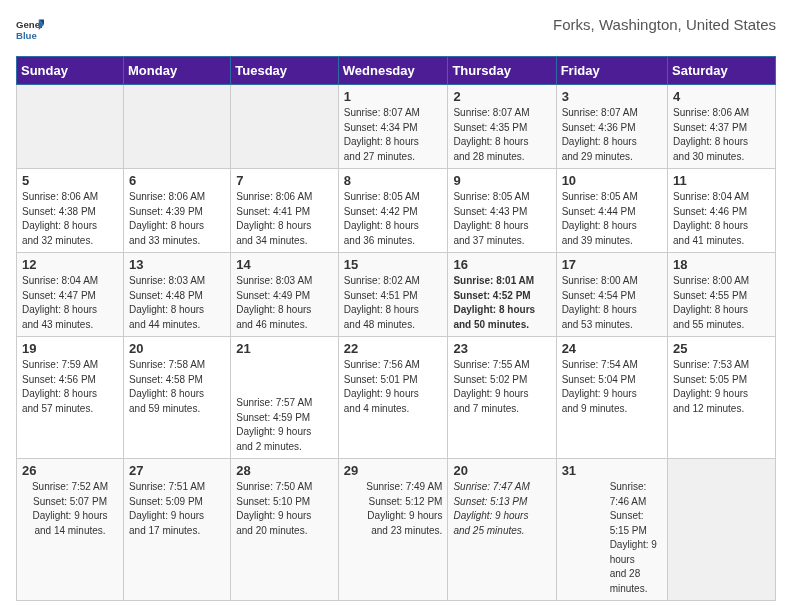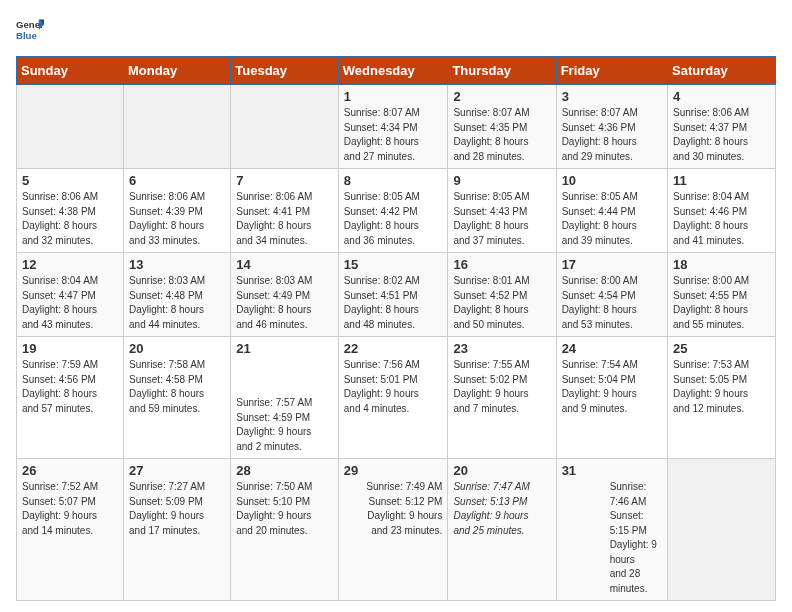--- a/index.html
+++ b/index.html
@@ -36,21 +36,21 @@
     .title-location {
       font-size: 15px;
       color: #555;
     }
     .calendar {
       width: 100%;
       border-collapse: collapse;
       border: 1px solid #ccc;
     }
     .calendar th {
-      background-color: #c2410c;
+      background-color: #4c1d95;
       color: #fff;
       font-size: 13px;
       padding: 6px 4px;
       text-align: left;
       border: 1px solid #2e6da4;
     }
     .calendar td {
       vertical-align: top;
       border: 1px solid #ccc;
       padding: 4px 5px;
@@ -87,20 +87,21 @@
 <div class="header">
   <div class="logo">
     <svg class="logo-icon" viewBox="0 0 32 32" xmlns="http://www.w3.org/2000/svg">
       <text x="0" y="14" font-size="11" font-weight="bold" fill="#333" font-family="Arial">General</text>
       <text x="0" y="26" font-size="11" font-weight="bold" fill="#2e6da4" font-family="Arial">Blue</text>
       <polygon points="26,4 32,10 26,16" fill="#2e6da4"></polygon>
       <polygon points="26,4 32,4 32,10" fill="#1a4a7a"></polygon>
     </svg>
   </div>
   <div class="title-block">
+    <div class="title-location">Forks, Washington, United States</div>
   </div>
 </div>
 
 <table class="calendar">
   <thead>
     <tr>
     <th>Sunday</th>
         <th>Monday</th>
         <th>Tuesday</th>
         <th>Wednesday</th>
@@ -218,21 +219,21 @@
         </td>
         <td>
           <span class="day-number">15</span>
           <div class="day-info" style="white-space: pre-line;">Sunrise: 8:02 AM
 Sunset: 4:51 PM
 Daylight: 8 hours
 and 48 minutes.</div>
         </td>
         <td>
           <span class="day-number">16</span>
-          <div class="day-info" style="white-space: pre-line;">Sunrise: 8:01 AM
+          <div class="day-info" style="white-space: pre-line; font-weight: bold;">Sunrise: 8:01 AM
 Sunset: 4:52 PM
 Daylight: 8 hours
 and 50 minutes.</div>
         </td>
         <td>
           <span class="day-number">17</span>
           <div class="day-info" style="white-space: pre-line;">Sunrise: 8:00 AM
 Sunset: 4:54 PM
 Daylight: 8 hours
 and 53 minutes.</div>
@@ -292,28 +293,28 @@
           <span class="day-number">25</span>
           <div class="day-info" style="white-space: pre-line;">Sunrise: 7:53 AM
 Sunset: 5:05 PM
 Daylight: 9 hours
 and 12 minutes.</div>
         </td>
       </tr>
       <tr>
         <td>
           <span class="day-number">26</span>
-          <div class="day-info" style="white-space: pre-line;">Sunrise: 7:52 AM
+          <div class="day-info" style="white-space: pre-line; text-align: center;">Sunrise: 7:52 AM
 Sunset: 5:07 PM
 Daylight: 9 hours
 and 14 minutes.</div>
         </td>
         <td>
           <span class="day-number">27</span>
-          <div class="day-info" style="white-space: pre-line;">Sunrise: 7:27 AM
+          <div class="day-info" style="white-space: pre-line;">Sunrise: 7:51 AM
 Sunset: 5:09 PM
 Daylight: 9 hours
 and 17 minutes.</div>
         </td>
         <td>
           <span class="day-number">28</span>
           <div class="day-info" style="white-space: pre-line;">Sunrise: 7:50 AM
 Sunset: 5:10 PM
 Daylight: 9 hours
 and 20 minutes.</div>

